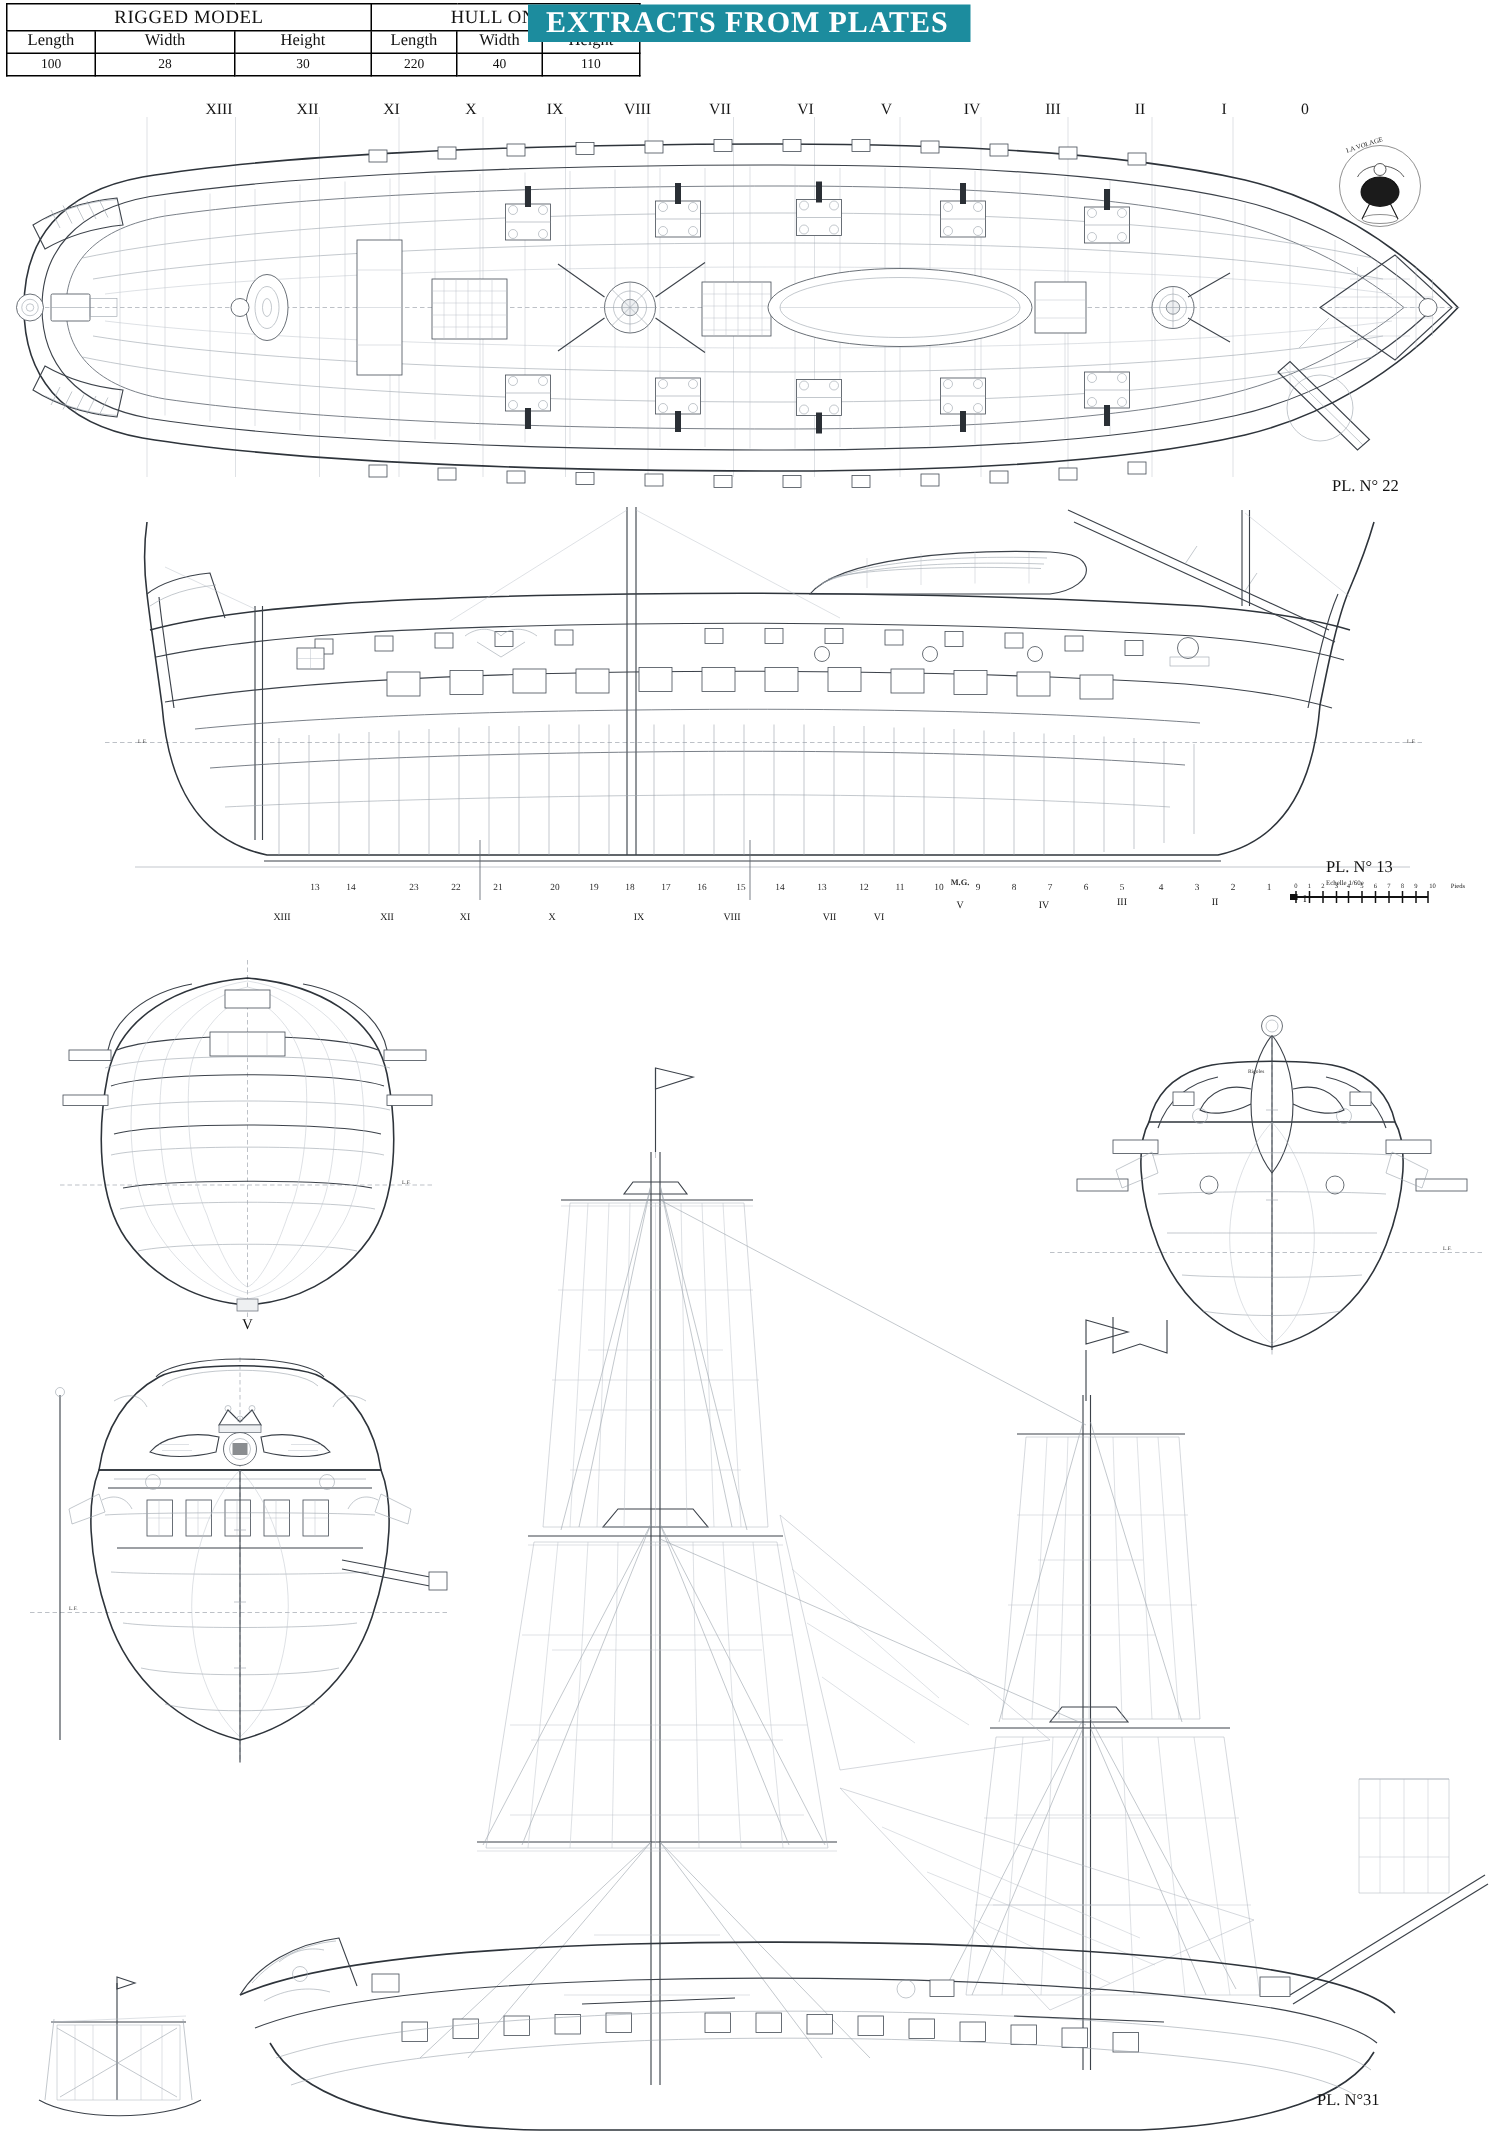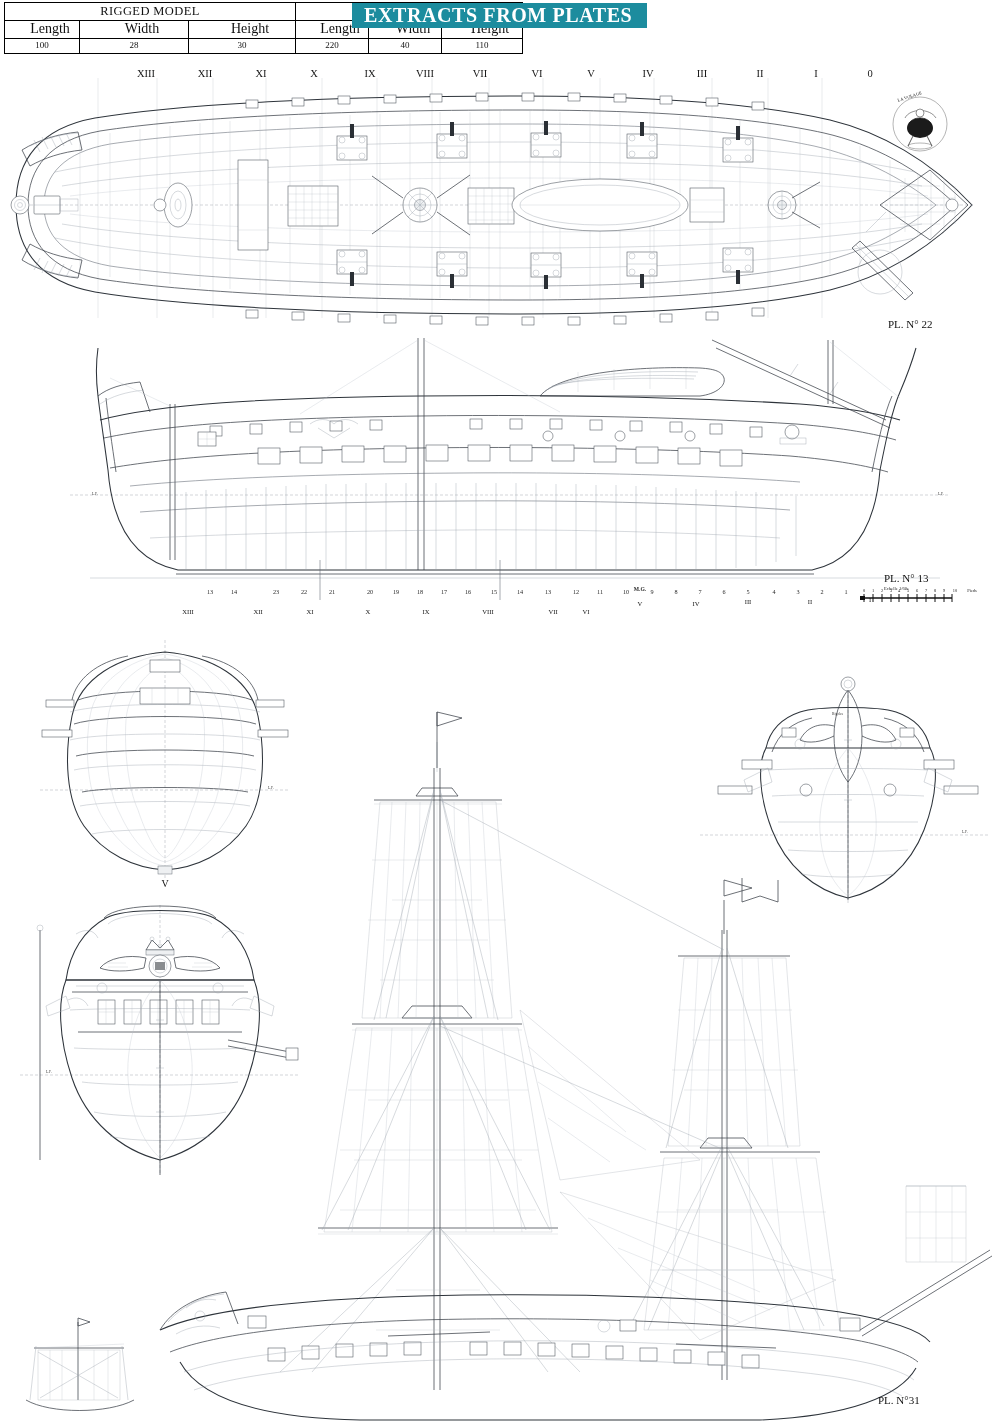--- a/index.html
+++ b/index.html
@@ -13,21 +13,21 @@
   
   .spec-table{
     position:absolute;left:4px;top:2px;border-collapse:collapse;
     font-family:"Liberation Serif",serif;background:#fff;
   }
   .spec-table td,.spec-table th{
     border:1px solid #000;text-align:center;font-weight:normal;
     padding:1px 0;line-height:1.05;
   }
   .spec-table .grp{font-size:12.5px;letter-spacing:.4px;height:15px;}
-  .spec-table .hdr{font-size:14px;height:12px;padding-left:16px;}
+  .spec-table .hdr{font-size:11px;height:12px;}
   .spec-table .val{font-size:9px;height:12px;}
   .w-len{width:58px;} .w-wid{width:92px;} .w-hei{width:90px;}
   .w-len2{width:56px;} .w-wid2{width:56px;} .w-hei2{width:64px;}
 
   
   .banner{
     position:absolute;left:352px;top:3px;width:295px;height:25px;
     background:#1c8c9e;display:flex;align-items:center;
   }
   .banner-text{

